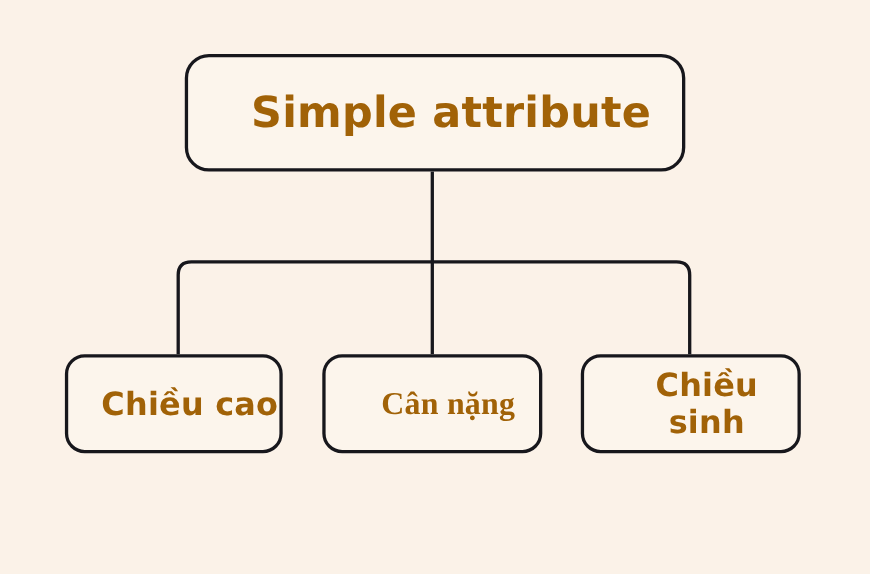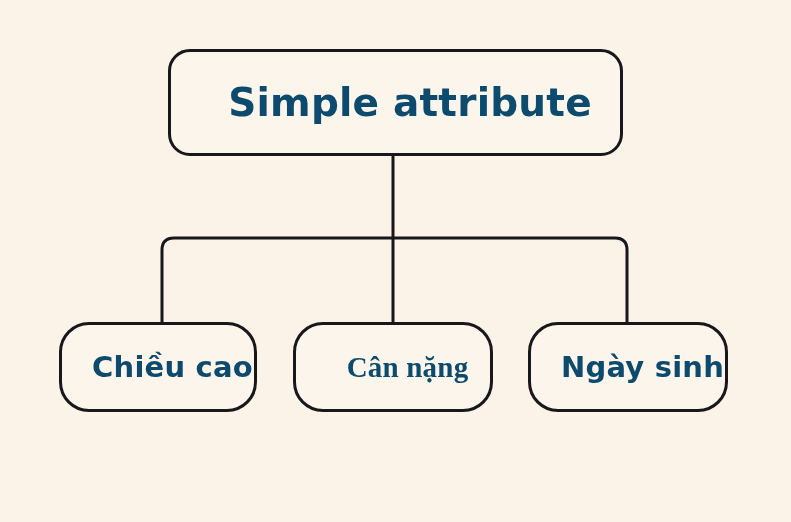--- a/index.html
+++ b/index.html
@@ -23,41 +23,41 @@
     left: 0;
     top: 0;
     z-index: 1;
   }
   .node {
     position: absolute;
     z-index: 2;
     box-sizing: border-box;
     border: 3px solid #17171C;
     background: #FCF5EC;
-    color: #0c4a6e;
+    color: #a16207;
     display: flex;
     align-items: center;
     justify-content: center;
     font-weight: 700;
     text-align: center;
     letter-spacing: 0.2px;
     padding-left: 29px;
   }
   .node-root {
     left: 168px;
     top: 49px;
     width: 455px;
     height: 107px;
     border-radius: 22px;
     font-size: 39px;
   }
   .node-child {
     top: 322px;
     height: 90px;
-    border-radius: 30px;
+    border-radius: 18px;
     font-size: 29px;
   }
   .node-child-0 { left: 59px;  width: 198px; }
   .node-child-1 { left: 293px; width: 200px; font-family: Liberation Serif, serif; }
   .node-child-2 { left: 528px; width: 200px; }
 </style>
 </head>
 <body>
 
 <div class="canvas">
@@ -75,16 +75,16 @@
 
   <div class="node node-child node-child-0">
     <span>Chiều cao</span>
   </div>
 
   <div class="node node-child node-child-1">
     <span>Cân nặng</span>
   </div>
 
   <div class="node node-child node-child-2">
-    <span>Ngày sinh</span>
+    <span>Chiều sinh</span>
   </div>
 
 </div>
 
 </body></html>

